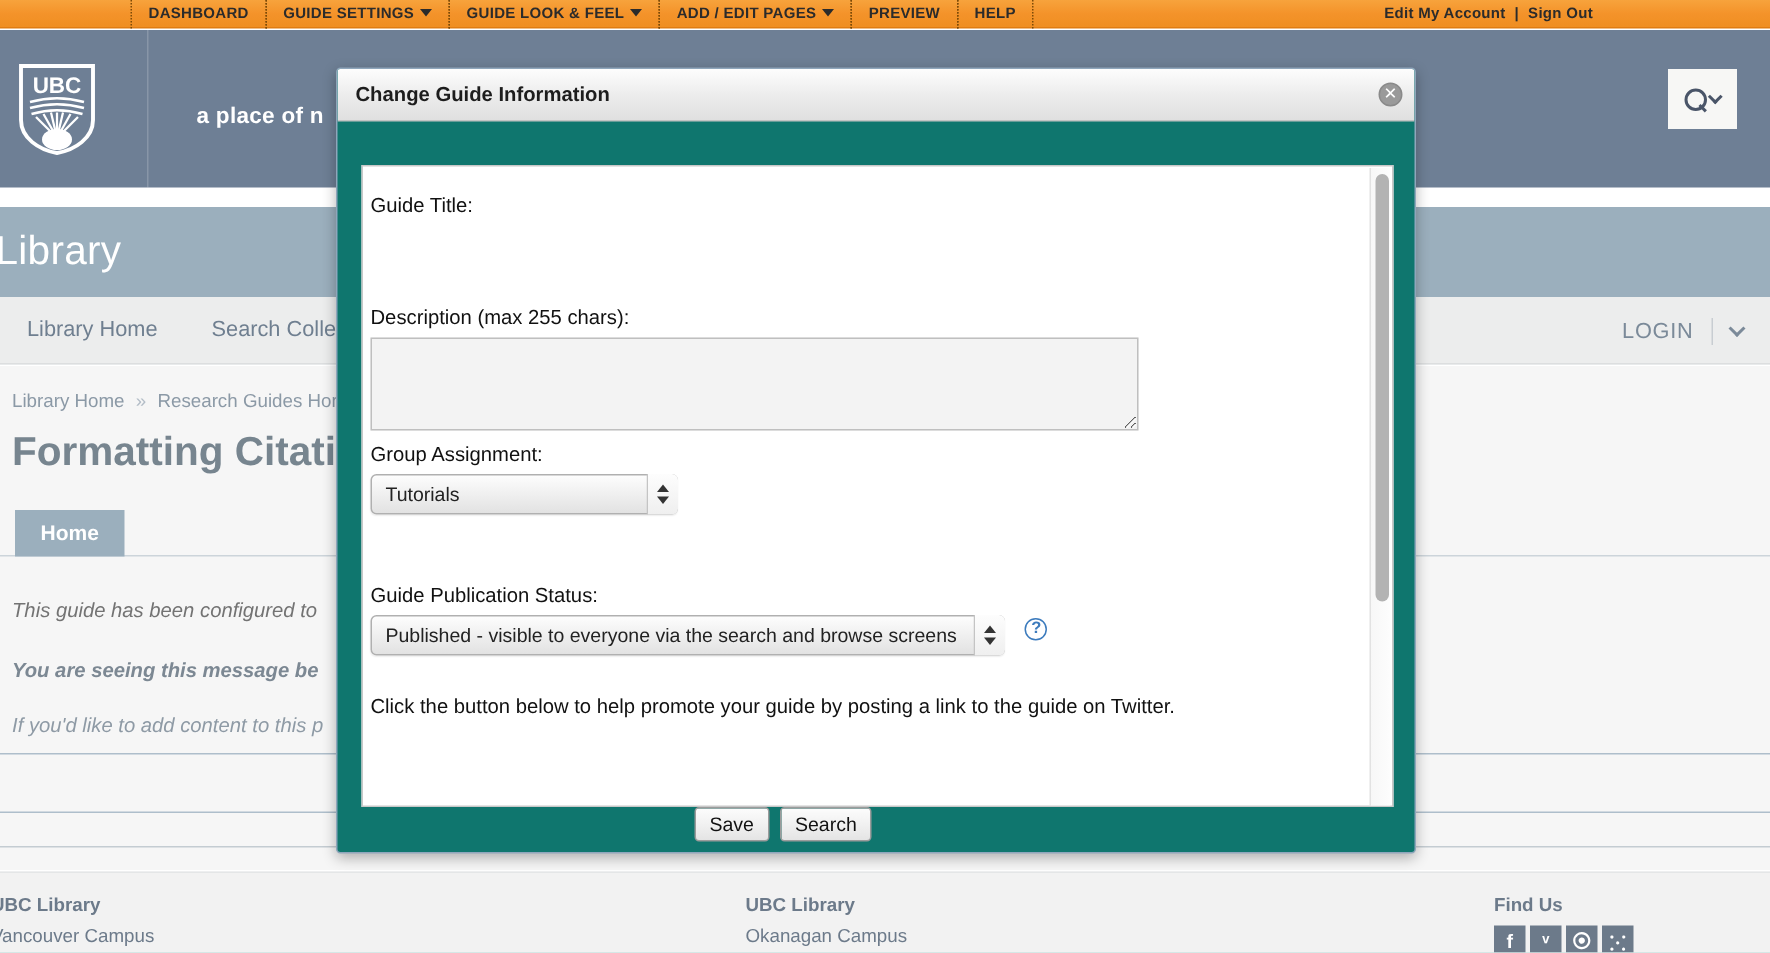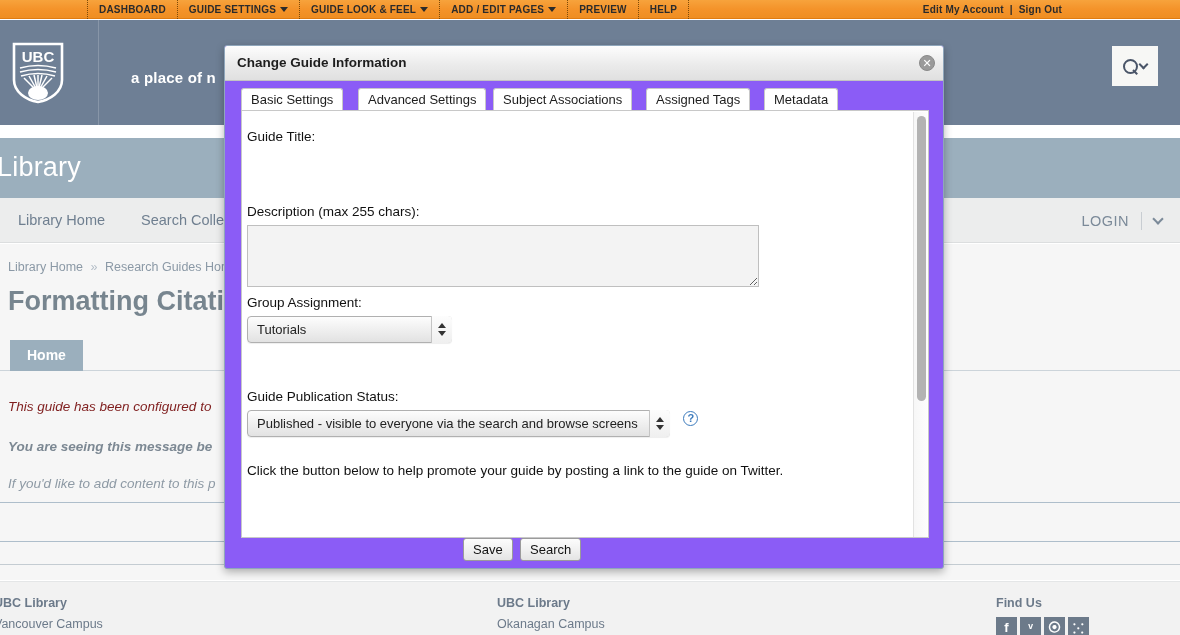--- a/index.html
+++ b/index.html
@@ -125,21 +125,21 @@
     position: absolute; left: 0; top: 96px; width: 1180px; height: 31px;
     border-bottom: 1px solid #ccd4da;
   }
   .gtab {
     position: absolute; left: 10px; top: 0; height: 31px; line-height: 31px;
     background: #9bafbd; color: #ffffff; font-size: 14px; font-weight: bold;
     padding: 0 17px; cursor: pointer;
   }
   .body-line-1 {
     position: absolute; left: 8px; top: 155px; font-size: 13.5px; font-style: italic;
-    color: #7f1d1d; white-space: nowrap;
+    color: #737373; white-space: nowrap;
   }
   .body-line-2 {
     position: absolute; left: 8px; top: 195px; font-size: 13.5px; font-style: italic;
     font-weight: bold; color: #7c8893; white-space: nowrap;
   }
   .body-line-3 {
     position: absolute; left: 8px; top: 232px; font-size: 13.5px; font-style: italic;
     color: #8e9aa5; white-space: nowrap;
   }
   .hr-a { position: absolute; left: 0; top: 258px; width: 1180px; height: 1px; background: #aebecb; }
@@ -160,21 +160,21 @@
   .social-row { display: flex; gap: 3px; margin-top: 4px; }
   .soc {
     width: 21px; height: 21px; background: #6c7a8a; color: #ffffff;
     display: flex; align-items: center; justify-content: center;
     font-size: 13px; font-weight: bold; cursor: pointer;
   }
 
   
   .modal {
     position: absolute; left: 224px; top: 45px; width: 720px; height: 524px;
-    background: #8b5cf6;
+    background: #0f766e;
     border: 1px solid #8fa6bb;
     border-radius: 3px;
     box-shadow: 0 3px 9px rgba(0,0,0,0.30);
     overflow: hidden;
   }
   .modal-titlebar {
     position: relative; height: 35px;
     background: linear-gradient(to bottom, #fdfdfd 0%, #ebebeb 55%, #e0e0e0 100%);
     border-bottom: 1px solid #c3c3c3;
   }
@@ -385,27 +385,20 @@
       </div>
     </div>
   </div>
 
   <div class="modal">
     <div class="modal-titlebar">
       <div class="modal-title">Change Guide Information</div>
       <div class="modal-close">✕</div>
     </div>
 
-    <div class="tabs-row">
-      <div class="mtab active" style="left:16px;">Basic Settings</div>
-      <div class="mtab" style="left:133px;">Advanced Settings</div>
-      <div class="mtab" style="left:268px;">Subject Associations</div>
-      <div class="mtab" style="left:421px;">Assigned Tags</div>
-      <div class="mtab" style="left:539px;">Metadata</div>
-    </div>
 
     <div class="tab-panel">
       <div class="panel-inner">
 
         <div class="grp g-title">
           <div class="fld-label">Guide Title:</div>
         </div>
 
         <div class="grp g-desc">
           <div class="fld-label">Description (max 255 chars):</div>

